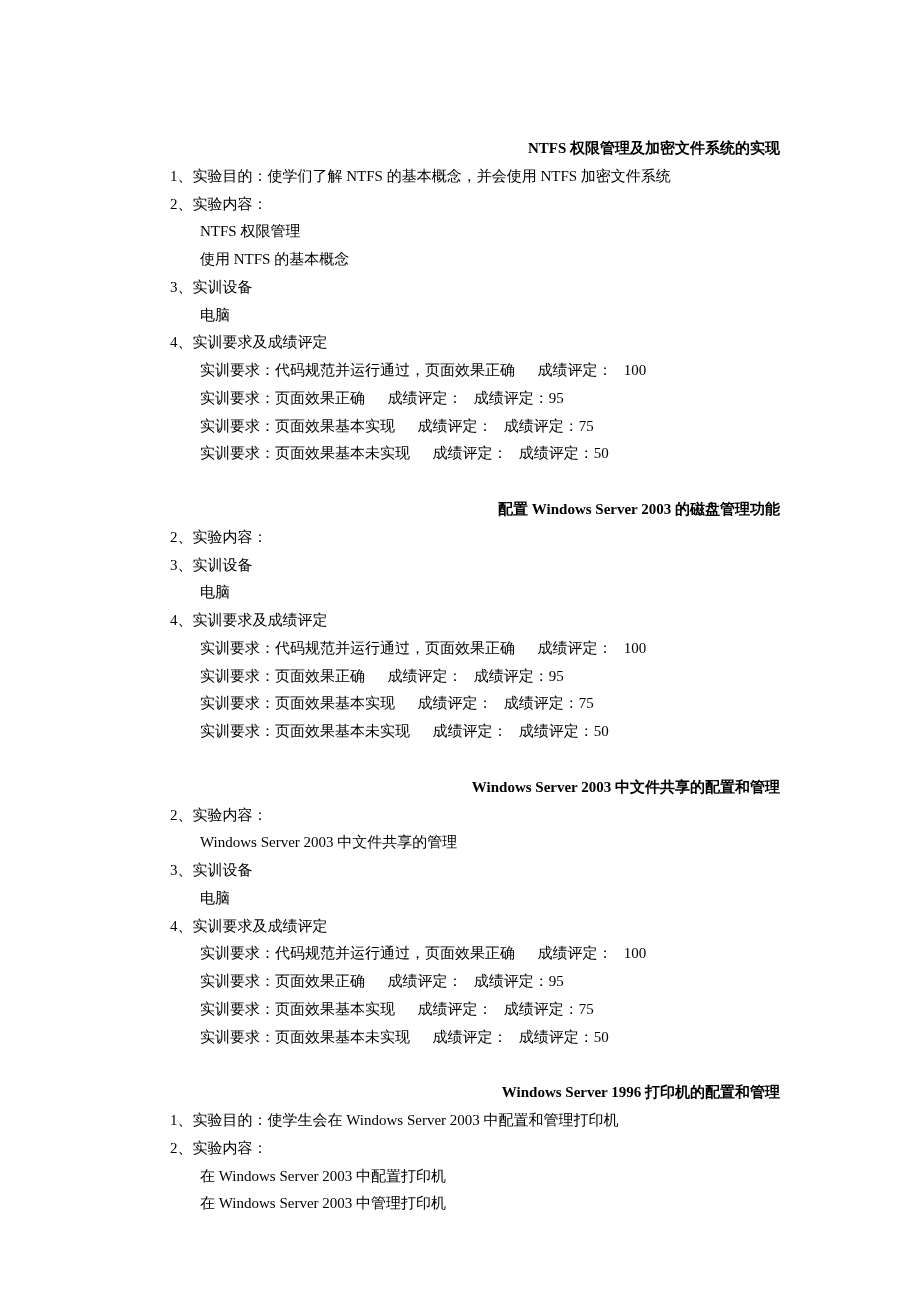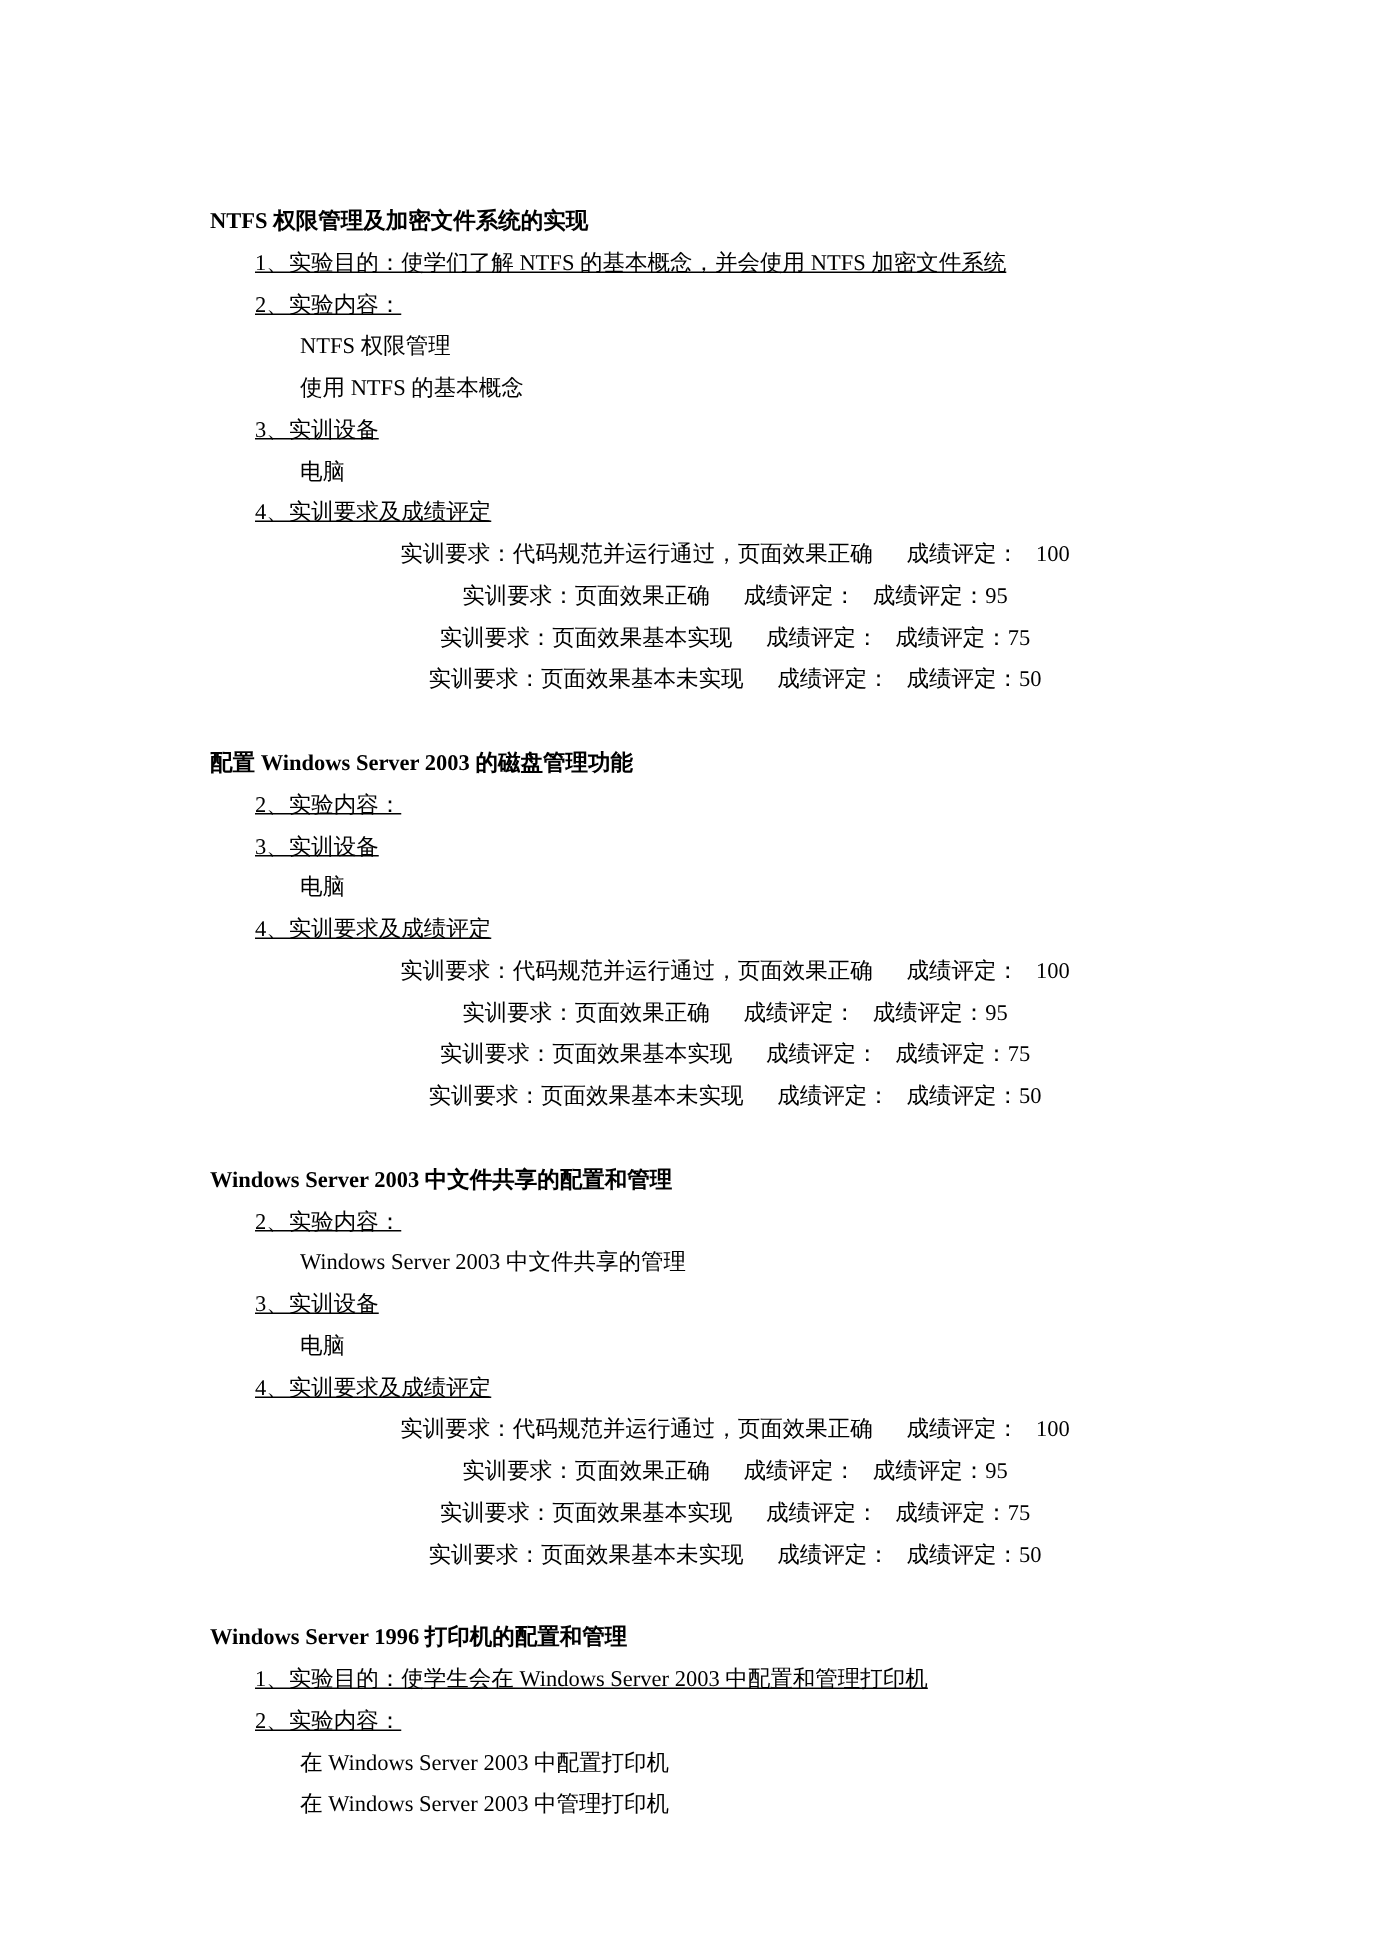--- a/index.html
+++ b/index.html
@@ -12,32 +12,31 @@
       padding: 135px 140px 60px 140px;
       width: 920px;
       box-sizing: border-box;
     }
     .section {
       margin-bottom: 28px;
     }
     .section-title {
       font-weight: bold;
       margin-bottom: 0;
+      text-align: right;
     }
     .item {
       padding-left: 30px;
-      text-decoration: underline;
     }
     .sub-item {
       padding-left: 60px;
     }
     .grade-line {
       padding-left: 60px;
       white-space: pre;
-      text-align: center;
     }
   </style>
 </head>
 <body>
 
 <div id="root">
     <div class="section">
       <div class="section-title">NTFS 权限管理及加密文件系统的实现</div>
       <div class="item">1、实验目的：使学们了解 NTFS 的基本概念，并会使用 NTFS 加密文件系统</div>
       <div class="item">2、实验内容：</div>

